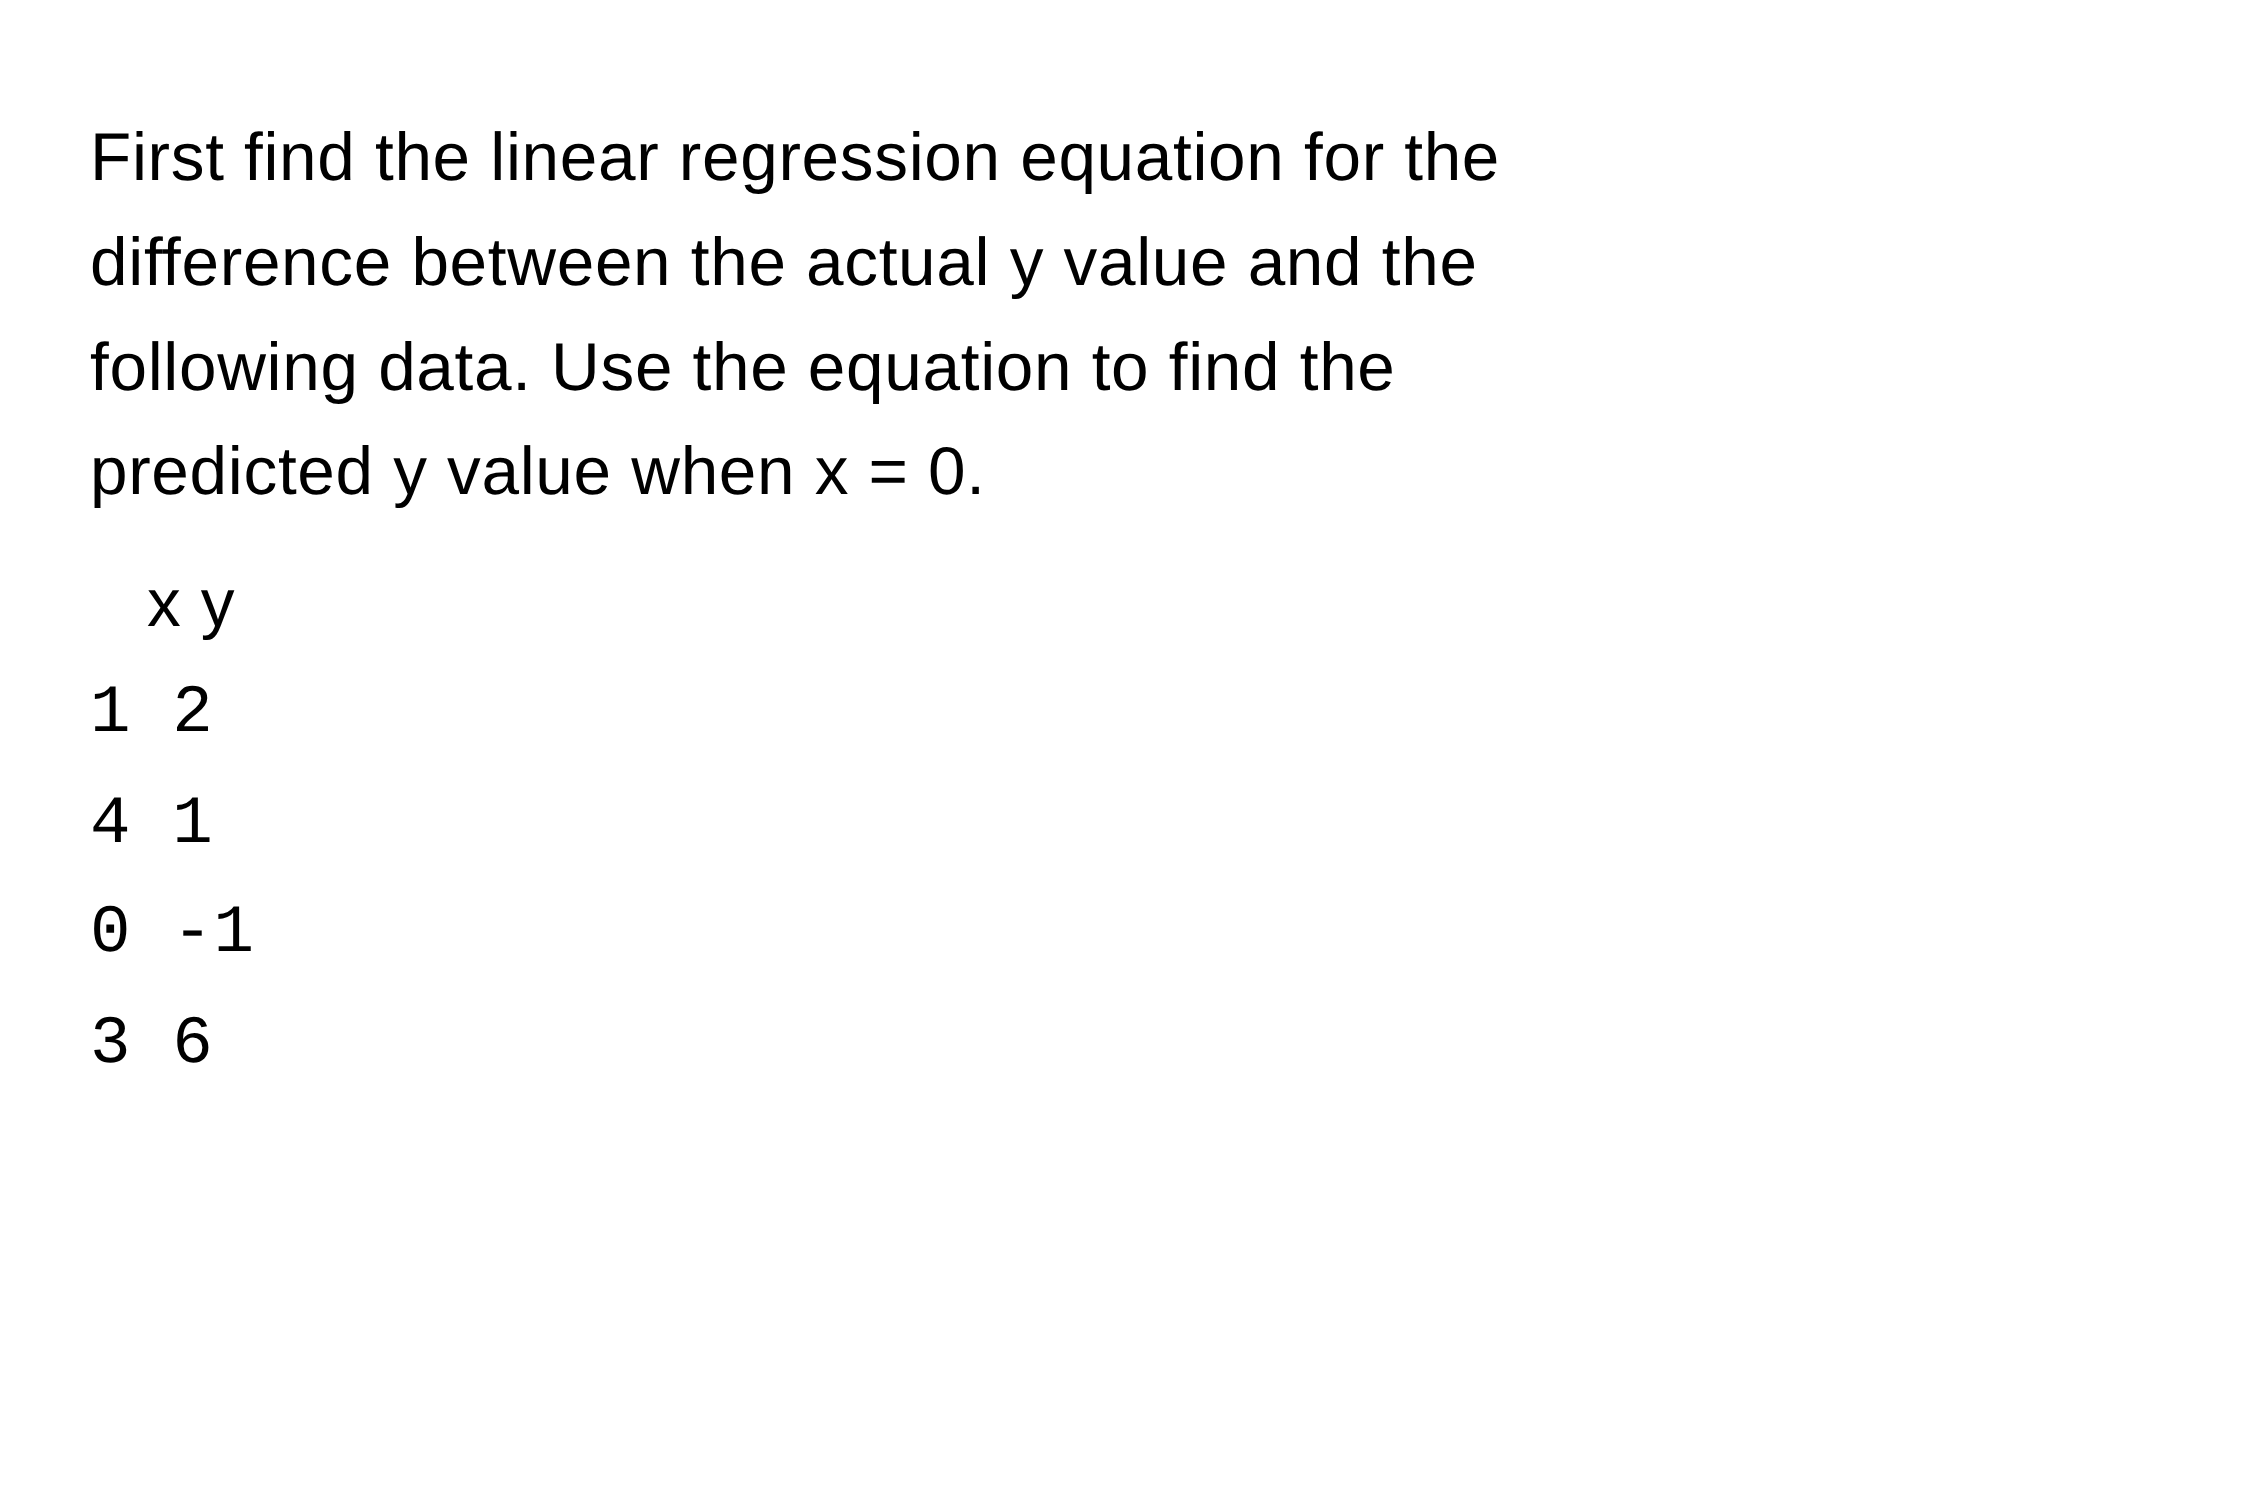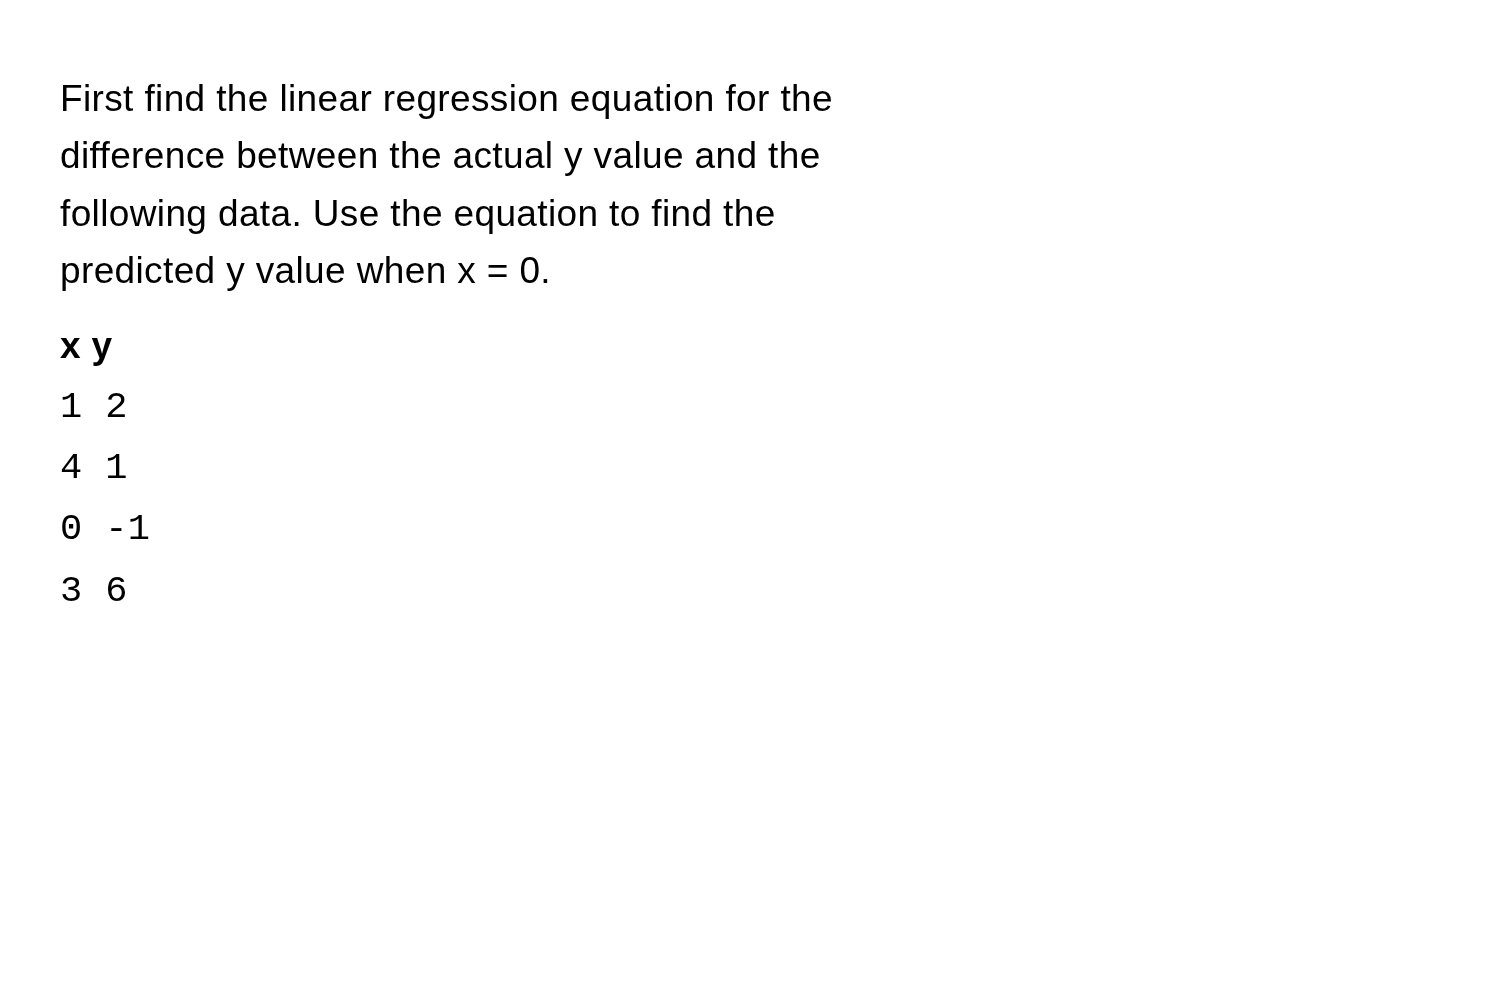--- a/index.html
+++ b/index.html
@@ -9,30 +9,31 @@
     }
     body {
       width: 1500px;
       height: 992px;
       background: #ffffff;
       font-family: -apple-system, BlinkMacSystemFont, "Segoe UI", Helvetica, Arial, sans-serif;
       color: #000000;
       padding: 70px 60px;
     }
     .content {
-      font-size: 37px;
+      font-size: 45px;
       line-height: 1.55;
       letter-spacing: 0.01em;
     }
     .paragraph {
       margin-bottom: 18px;
     }
     .table-header {
-      font-weight: 700;
+      font-weight: 400;
       margin-bottom: 4px;
+      margin-left: 38px;
     }
     .table-row {
       margin-bottom: 4px;
       font-family: Liberation Mono, monospace;
     }
   </style>
 </head>
 <body>
 
 <div class="content">

